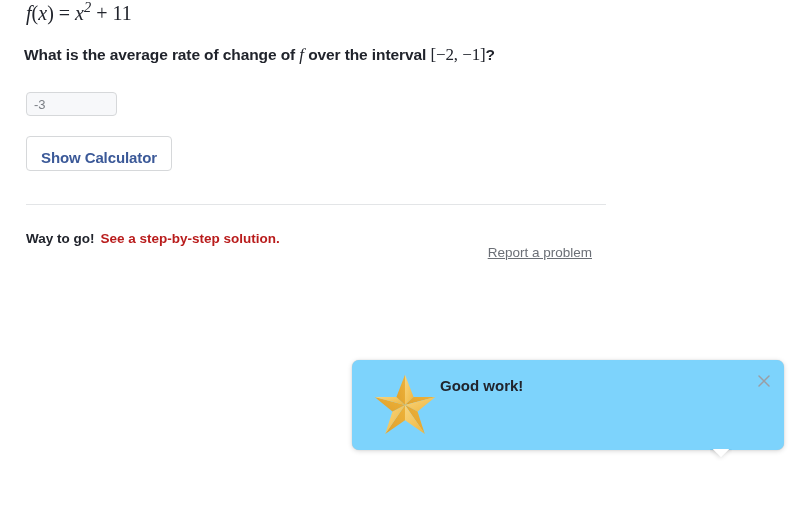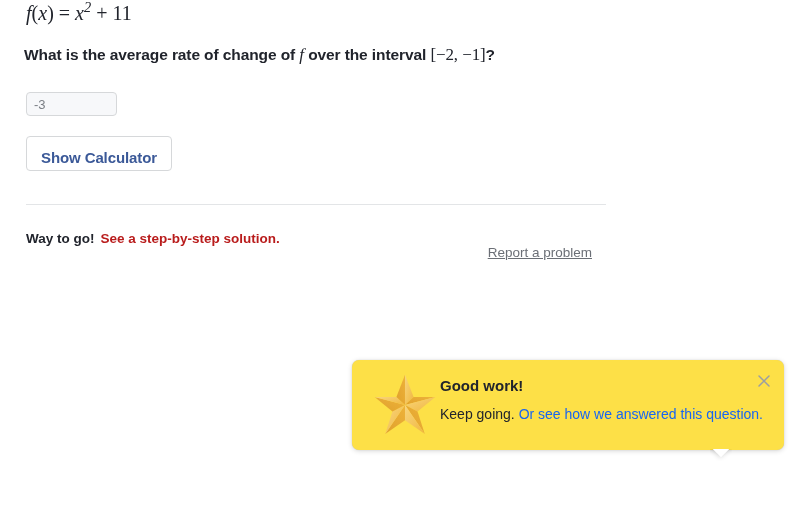--- a/index.html
+++ b/index.html
@@ -135,21 +135,21 @@
     margin-top: 14px;
   }
 
   
   #toast {
     position: absolute;
     left: 352px;
     top: 360px;
     width: 432px;
     height: 90px;
-    background: #fde047;
+    background: #7dd3fc;
     border-radius: 7px;
     box-shadow: 0 1px 5px rgba(0,0,0,0.16), 0 0 1px rgba(0,0,0,0.2);
     box-sizing: border-box;
   }
   #toast-tail {
     position: absolute;
     left: 710px;
     top: 449px;
     width: 22px;
     height: 12px;
@@ -266,24 +266,20 @@
       <polygon points="50,50 50,73 20,94" fill="url(#gB)"></polygon>
       <polygon points="50,50 20,94 31,60" fill="url(#gA)"></polygon>
       <polygon points="50,50 31,60 4,38" fill="url(#gB)"></polygon>
       <polygon points="50,50 4,38 37,38" fill="url(#gA)"></polygon>
       <polygon points="50,50 37,38 50,4" fill="url(#gB)"></polygon>
     </g>
   </svg>
 
   <div id="toast-title">Good work!</div>
 
-  <div id="toast-body">
-    <span>Keep going.</span>
-    <a class="toast-link">Or see how we answered this question.</a>
-  </div>
 
   <svg id="toast-close" viewBox="0 0 20 20">
     <path d="M5 5 L15 15 M15 5 L5 15" stroke="#9a9ea4" stroke-width="1.5" fill="none" stroke-linecap="round"></path>
   </svg>
 </div>
 <div id="toast-tail"></div>
 
 <div id="bottom-bar">
   
   

